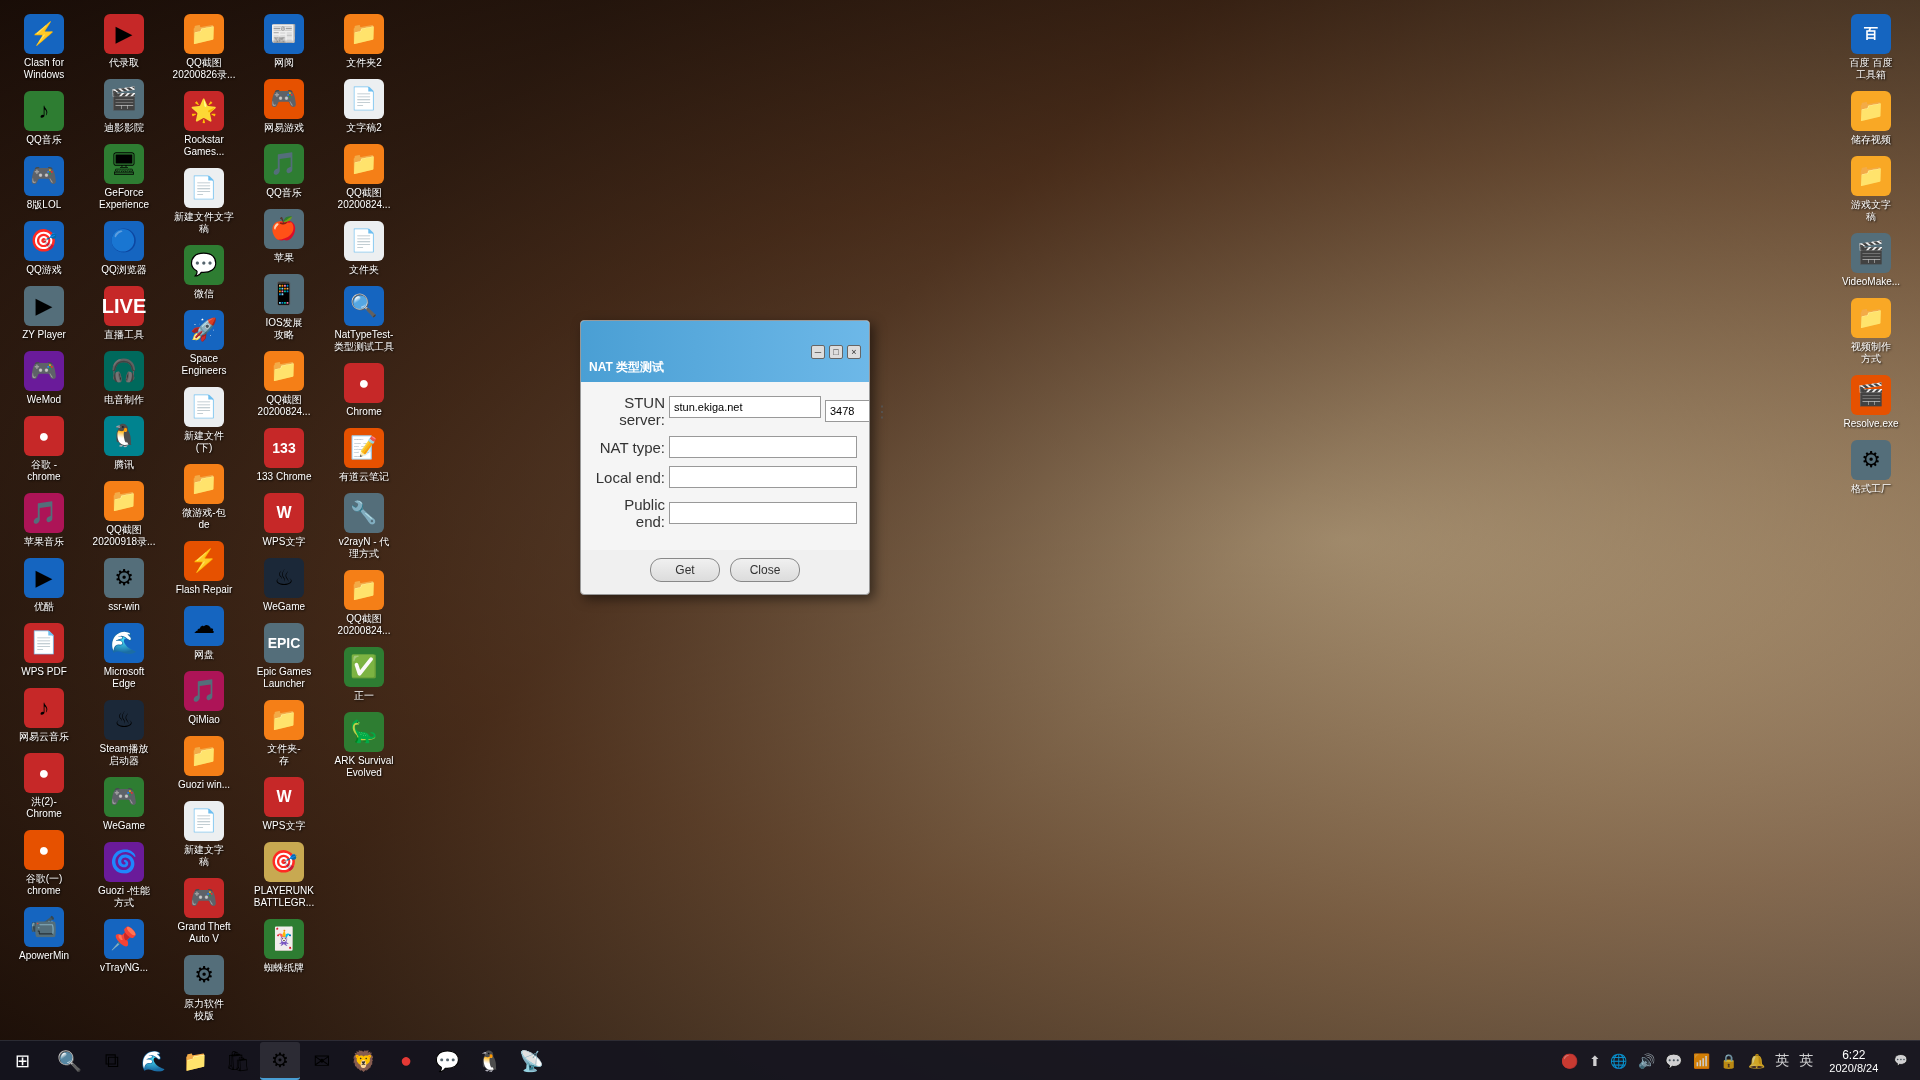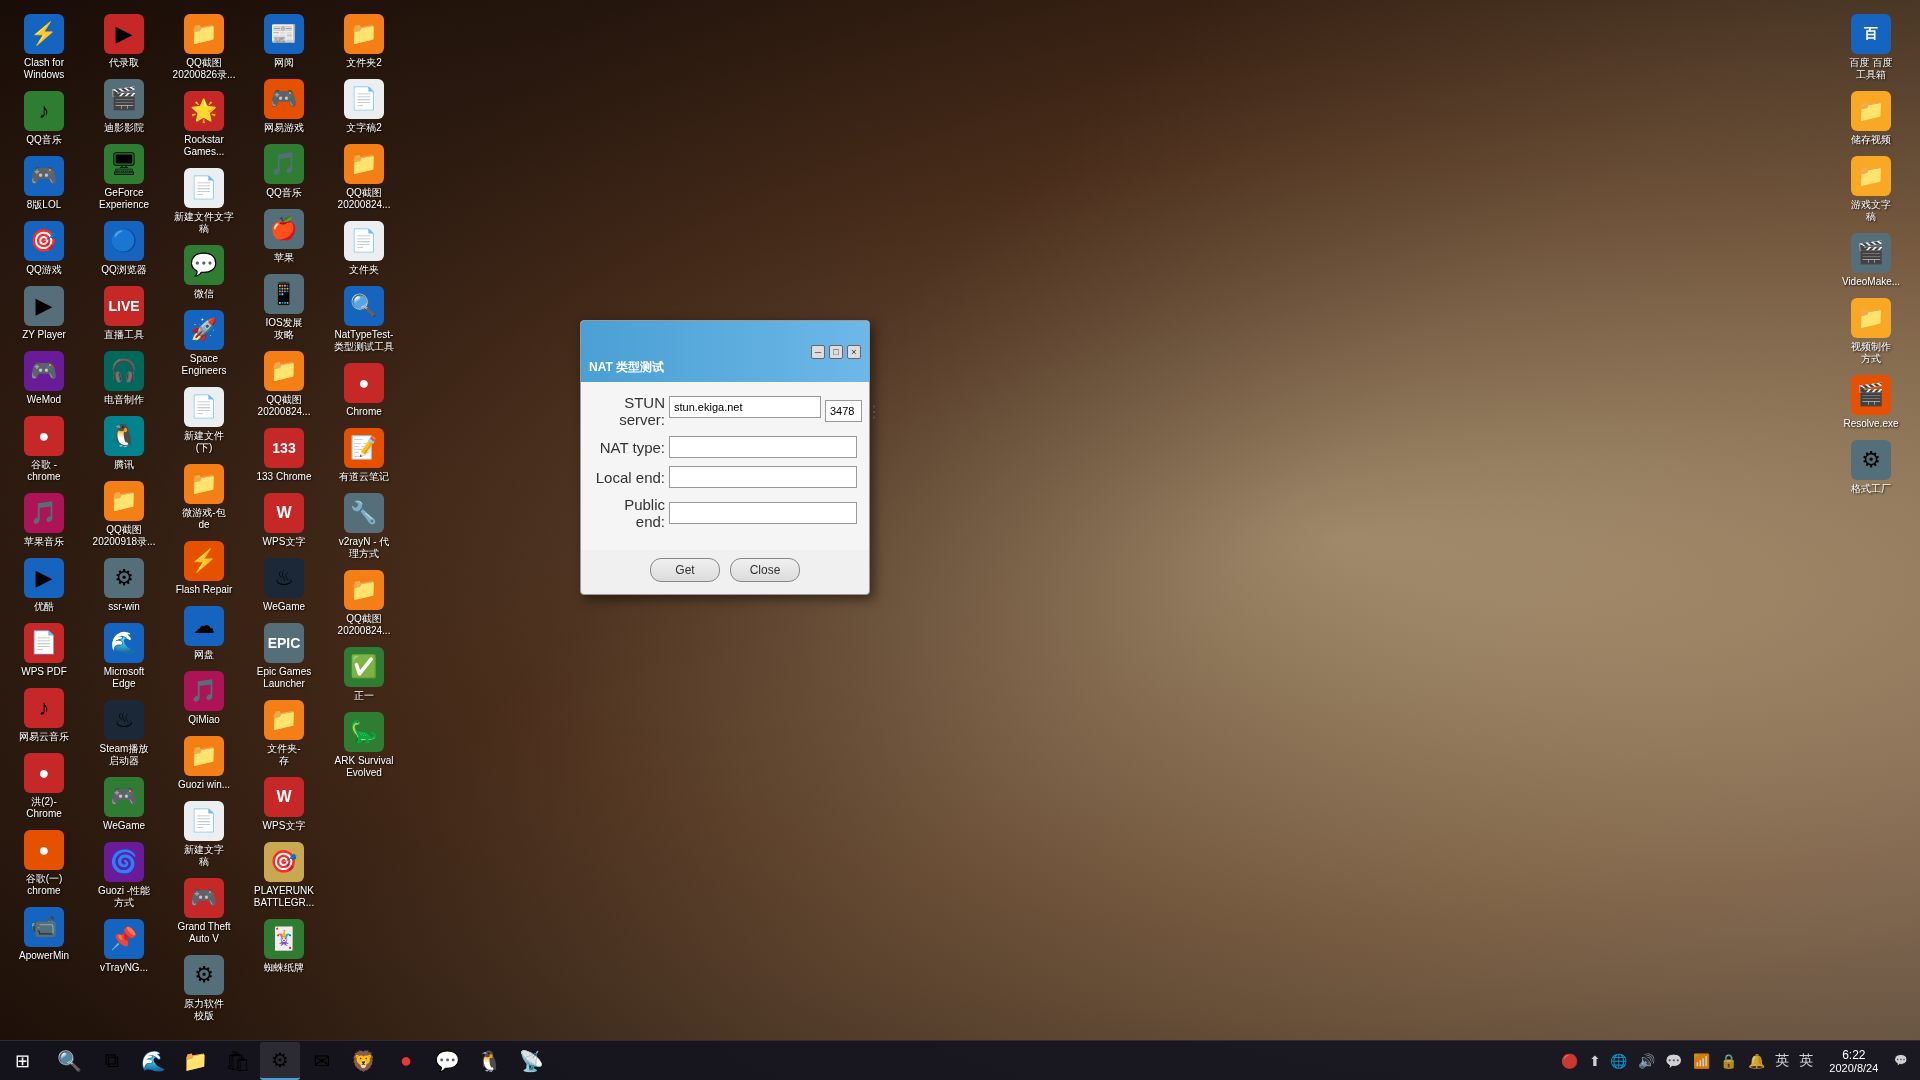--- a/index.html
+++ b/index.html
@@ -370,21 +370,21 @@
   <div class="icon-group">
     <div class="icon-img ic-green">🖥</div>
     <span class="icon-label">GeForce<br>Experience</span>
   </div>
   <div class="icon-group">
     <div class="icon-img ic-blue">🔵</div>
     <span class="icon-label">QQ浏览器</span>
   </div>
 
   <div class="icon-group">
-    <div class="icon-img ic-red" style="font-size:14px;color:white;font-weight:bold;">LIVE</div>
+    <div class="icon-img ic-red" style="font-size:20px;color:white;font-weight:bold;">LIVE</div>
     <span class="icon-label">直播工具</span>
   </div>
   <div class="icon-group">
     <div class="icon-img ic-teal">🎧</div>
     <span class="icon-label">电音制作</span>
   </div>
   <div class="icon-group">
     <div class="icon-img ic-cyan">🐧</div>
     <span class="icon-label">腾讯</span>
   </div>
@@ -618,21 +618,21 @@
     <div class="dialog-controls">
       <div class="dialog-btn">─</div>
       <div class="dialog-btn">□</div>
       <div class="dialog-btn">×</div>
     </div>
   </div>
   <div class="dialog-body">
     <div class="dialog-row">
       <label>STUN server:</label>
       <input type="text" class="dialog-row" style="flex: 1 1 0%; height: 22px; border: 1px solid rgb(153, 153, 153); padding: 5px 4px; font-size: 11px; background: white;" value="stun.ekiga.net">
-      <input type="text" class="port-input" style="width: 37px; height: 22px; border: 1px solid rgb(153, 153, 153); padding: 2px 4px; font-size: 11px; background: white;" value="3478">
+      <input type="text" class="port-input" style="width: 45px; height: 22px; border: 1px solid rgb(153, 153, 153); padding: 2px 4px; font-size: 11px; background: white;" value="3478">
       <span style="font-size:16px;cursor:pointer;color:#555;">⋮</span>
     </div>
     <div class="dialog-row">
       <label>NAT type:</label>
       <input type="text" style="flex: 1 1 0%; height: 22px; border: 1px solid rgb(153, 153, 153); padding: 2px 4px; font-size: 11px; background: white;">
     </div>
     <div class="dialog-row">
       <label>Local end:</label>
       <input type="text" style="flex: 1 1 0%; height: 22px; border: 1px solid rgb(153, 153, 153); padding: 2px 4px; font-size: 11px; background: white;">
     </div>

